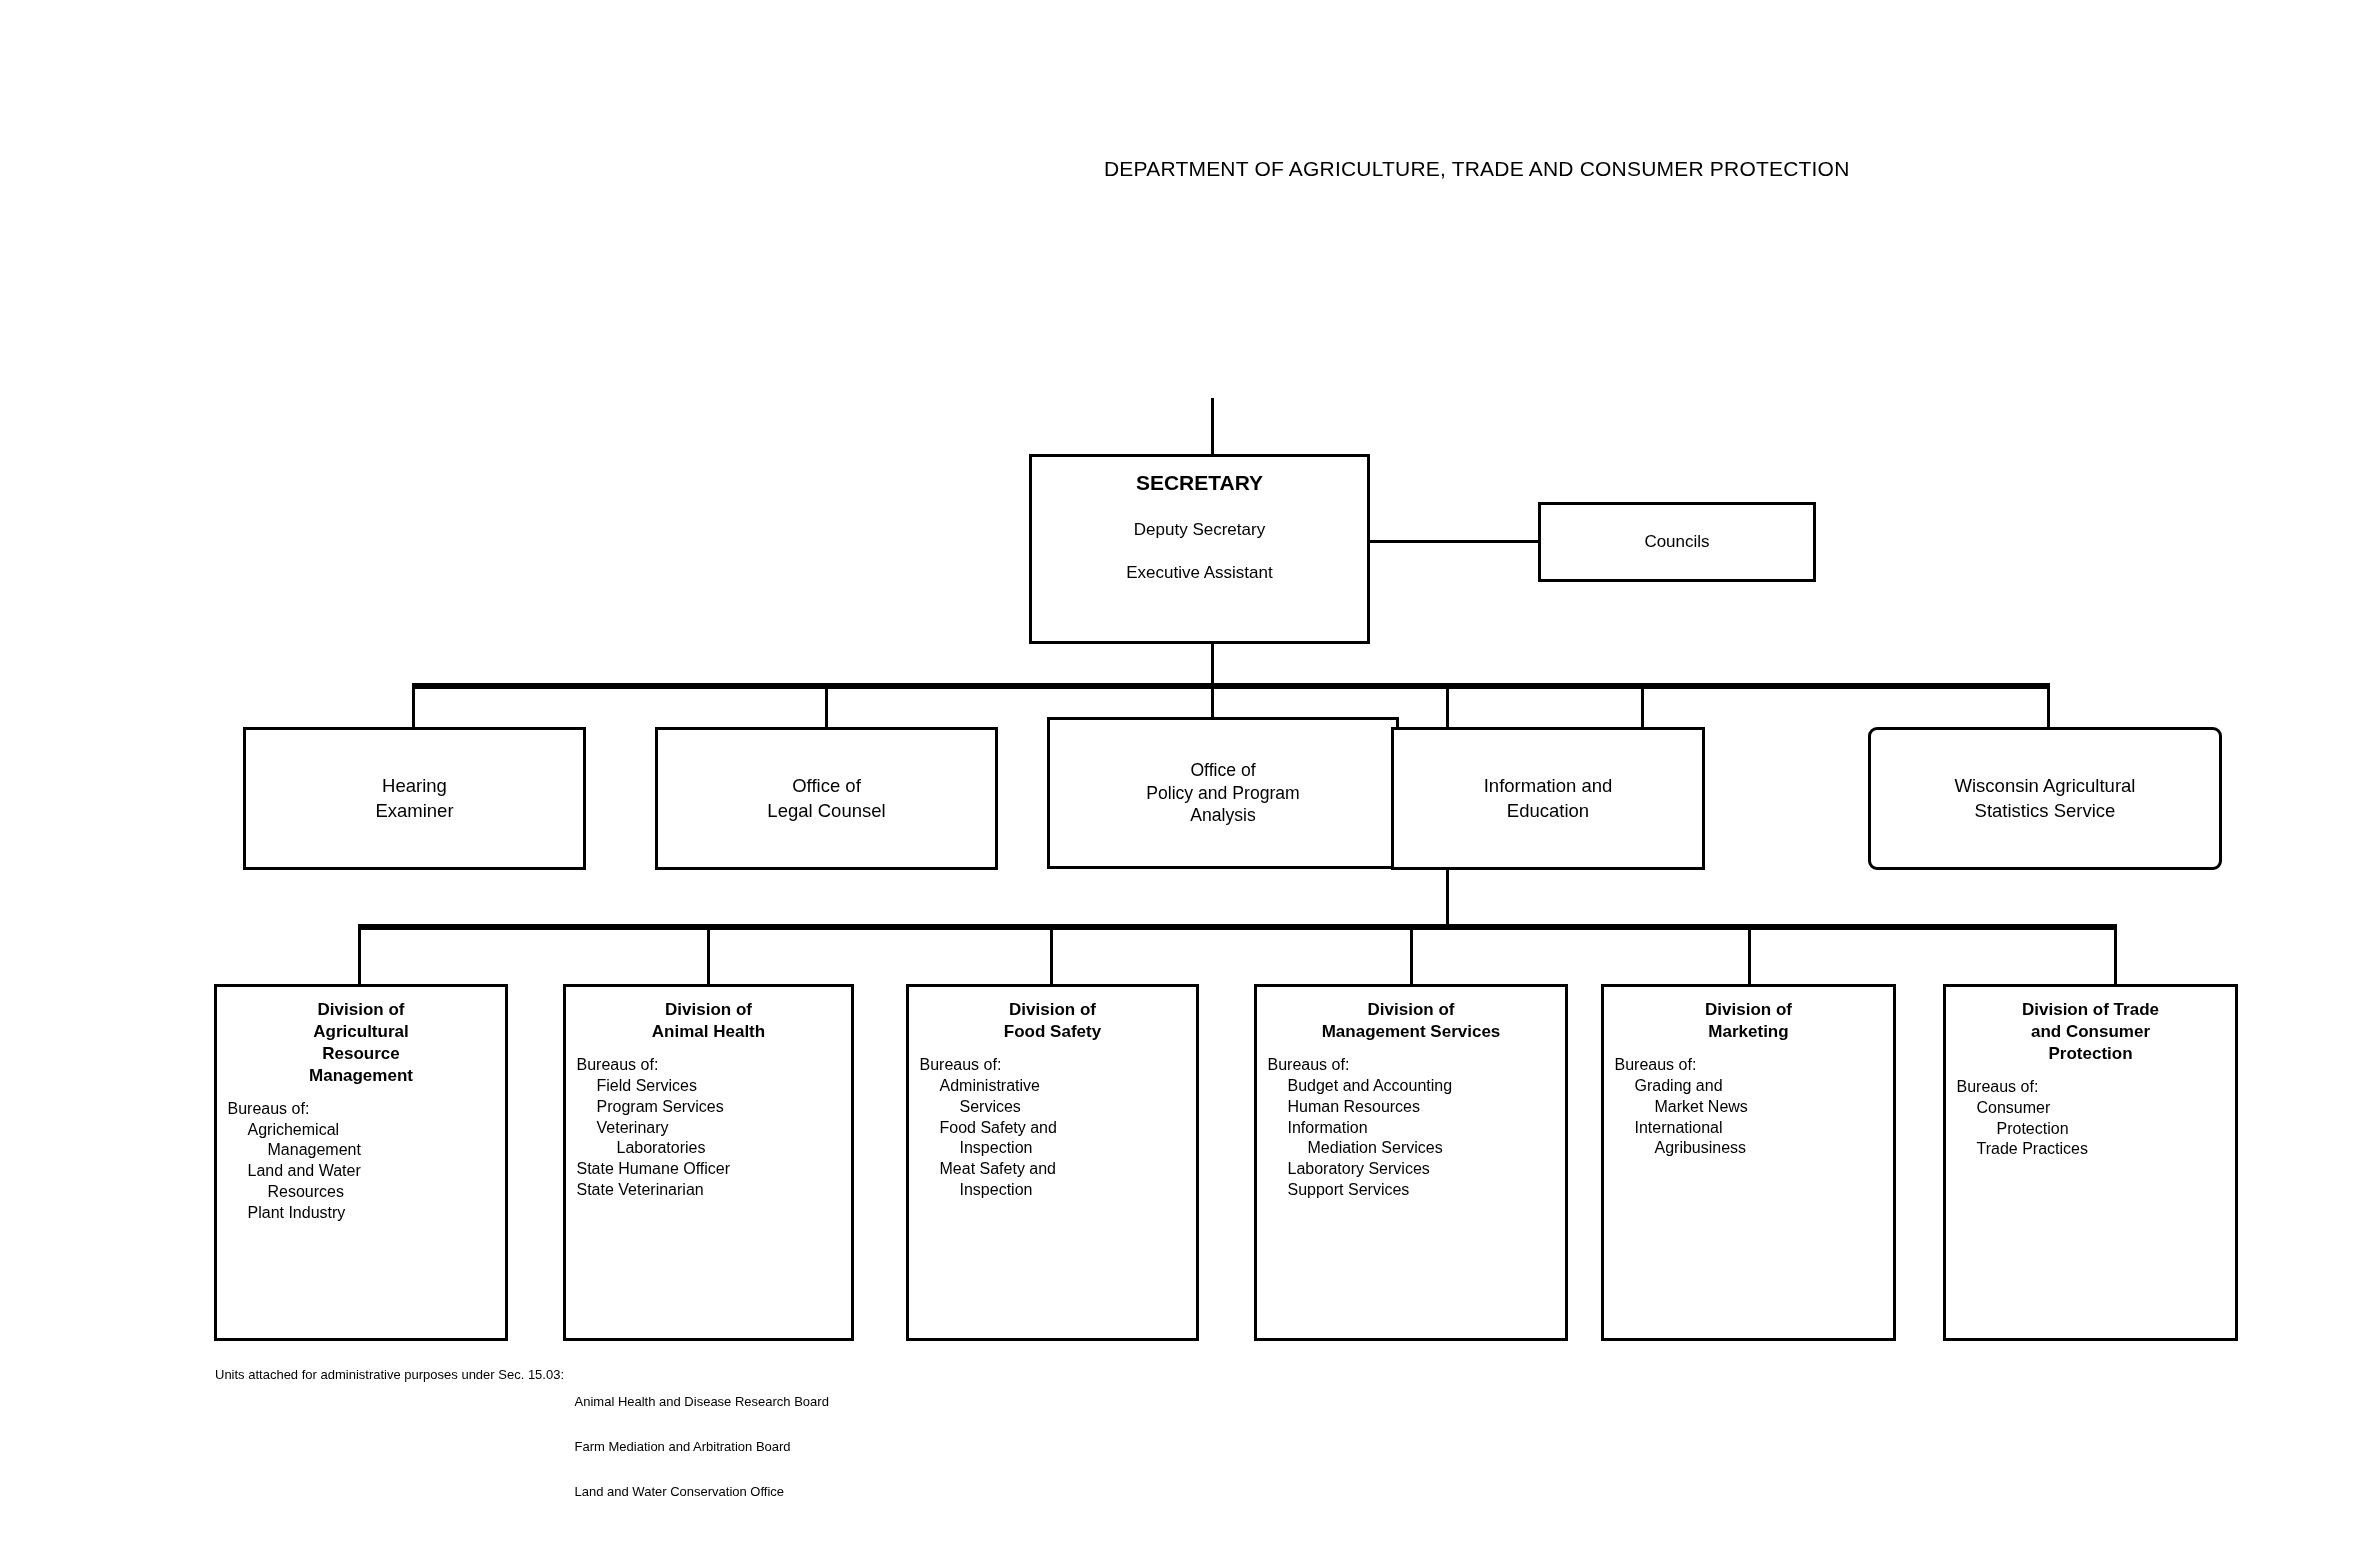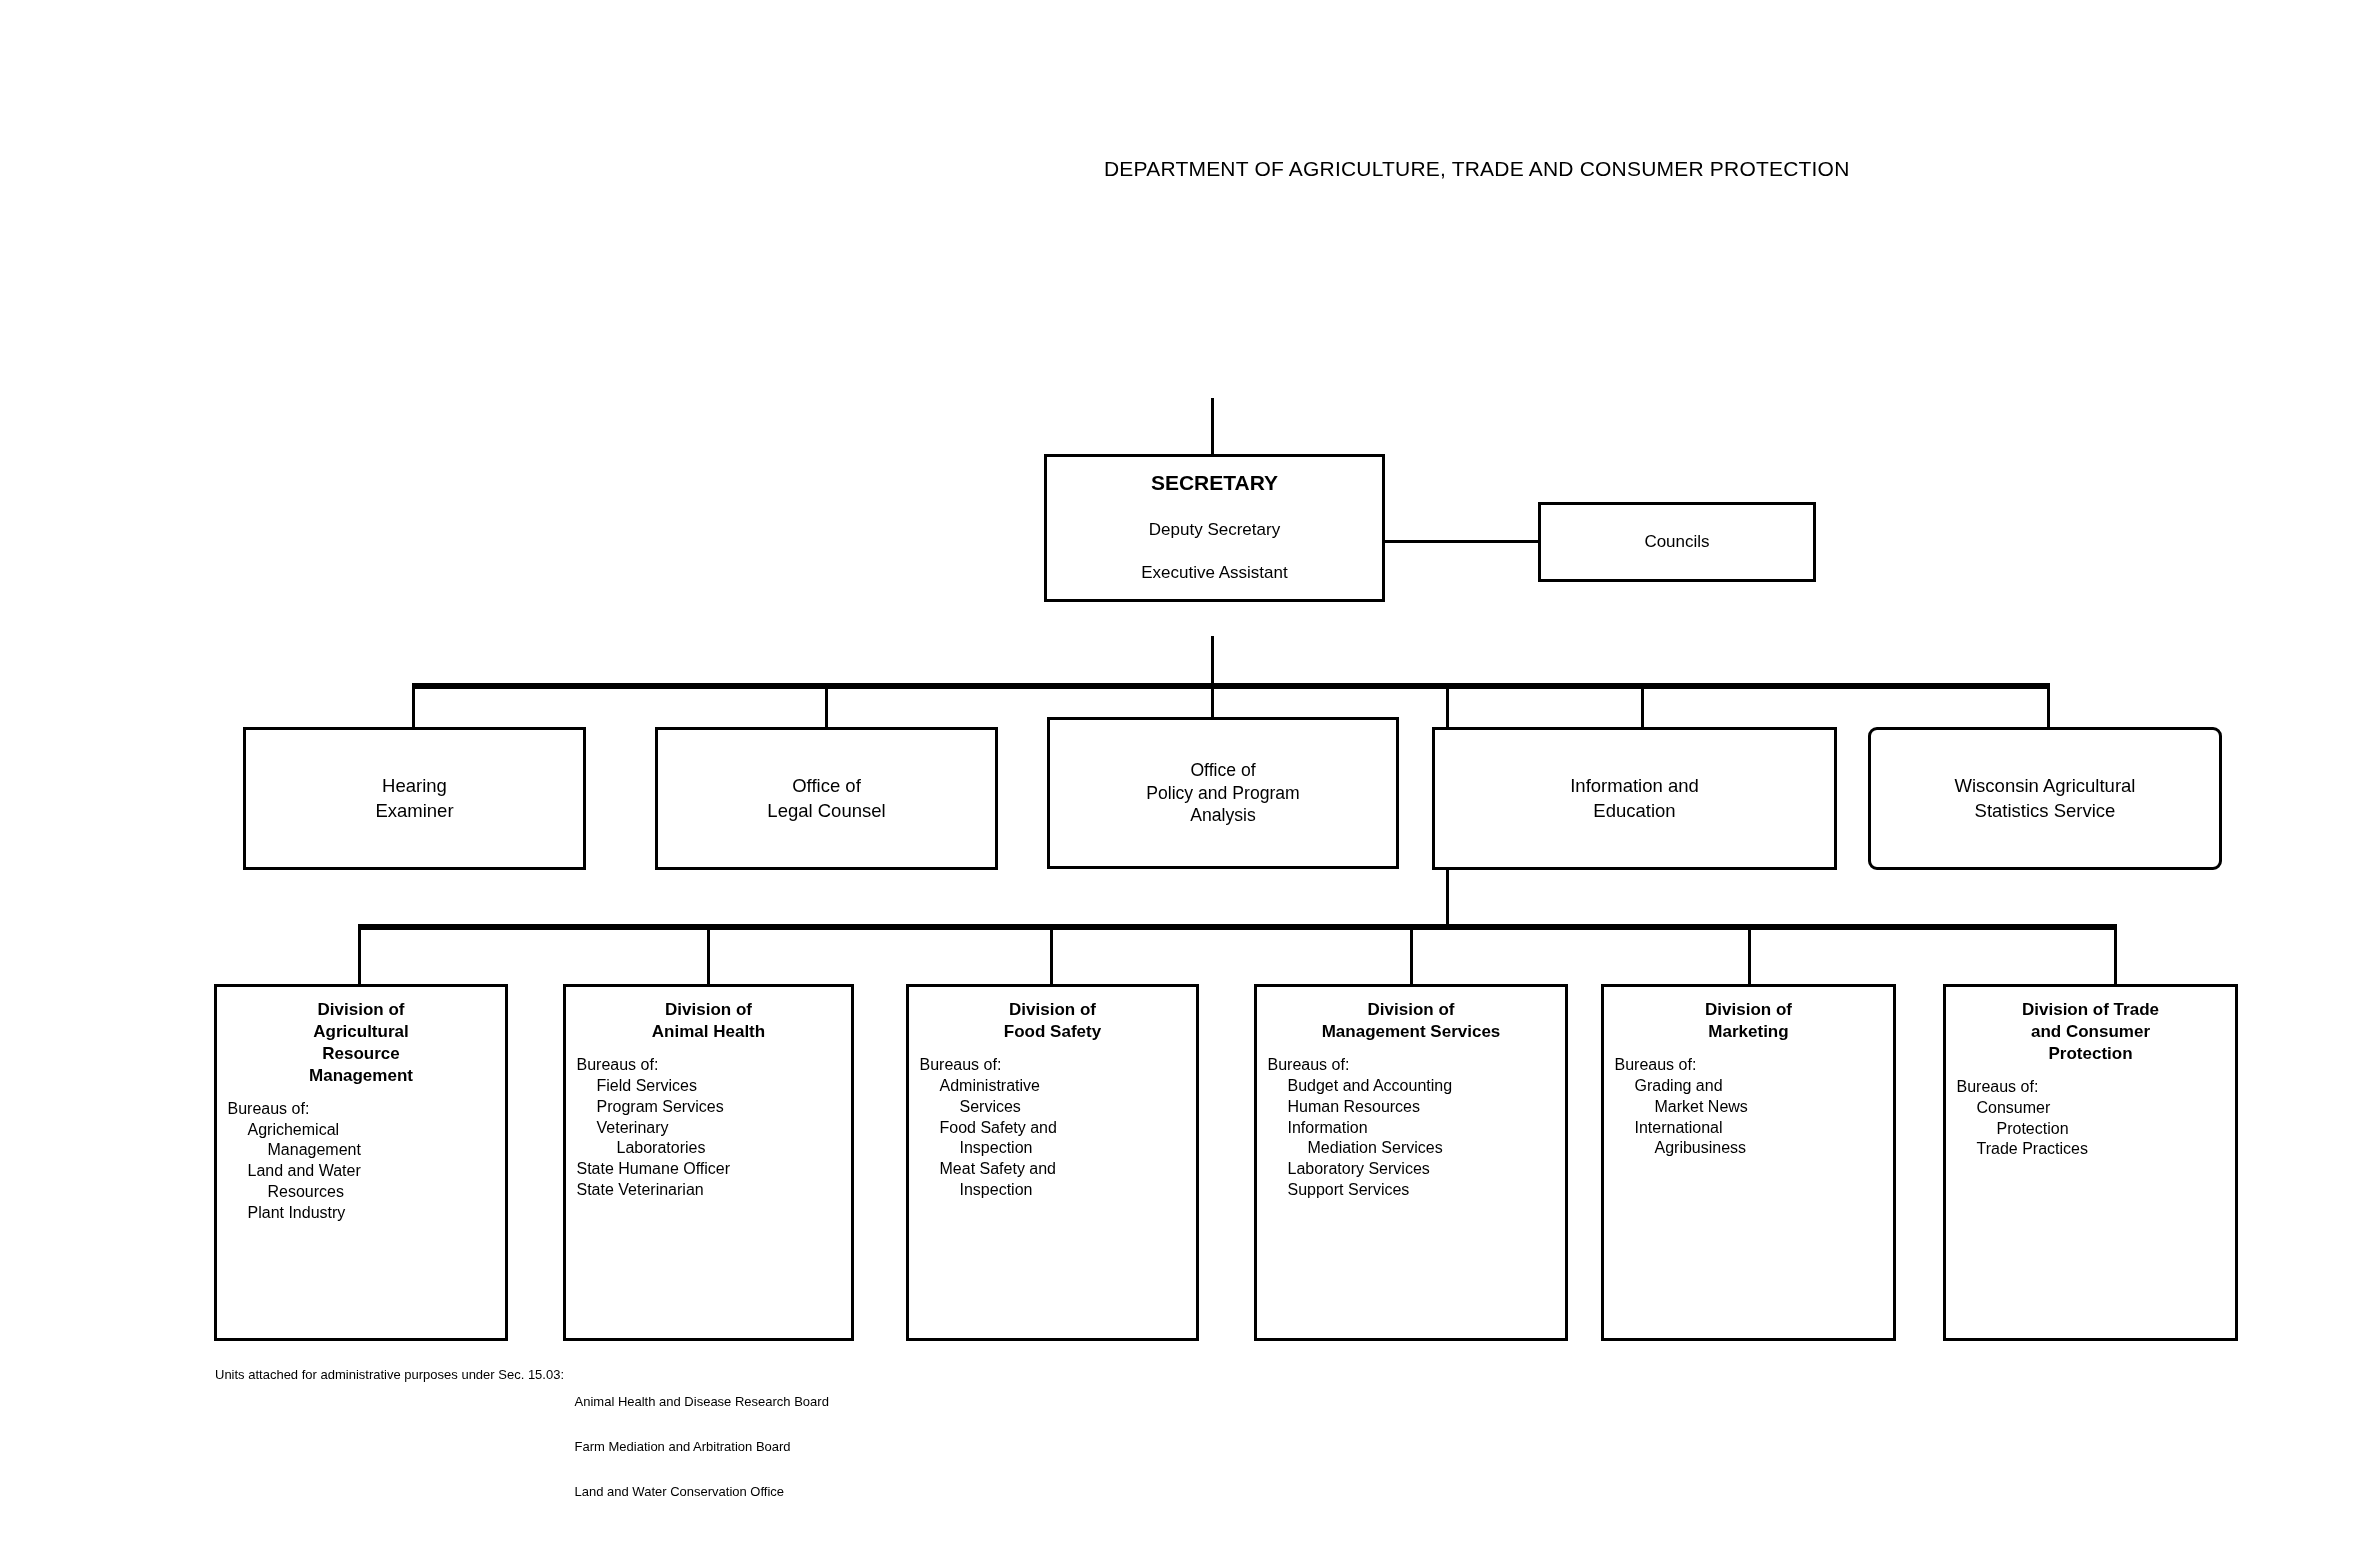--- a/index.html
+++ b/index.html
@@ -38,38 +38,38 @@
   }
   .box .ttl{font-size:19.5px;font-weight:bold;}
   .box .ln{font-size:17.6px;font-weight:normal;}
 
   
   #box-board{left:946px;top:242px;width:514px;height:158px;}
   #box-board .ttl{font-size:22px;font-weight:bold;line-height:1.33;}
 
   
   #box-secretary{
-    left:1029px;top:454px;width:341px;height:148px;
-    justify-content:flex-start;padding-top:12.4px;margin-left:15px;
+    left:1029px;top:454px;width:341px;height:190px;
+    justify-content:flex-start;padding-top:12.4px;
   }
   #box-secretary .ttl{font-size:21px;}
   #box-secretary .sub{font-size:17px;margin-top:22px;}
   #box-secretary .sub2{font-size:17px;margin-top:21px;}
 
   
   #box-councils{left:1538px;top:502px;width:278px;height:80px;}
   #box-councils .ln{font-size:17px;}
 
   
   .row2{top:727px;height:143px;}
   .row2 .ln{font-size:18.5px;line-height:1.32;}
   #box-hearing{left:243px;width:343px;}
   #box-legal{left:655px;width:343px;}
   #box-policy{left:1047px;top:717px;height:152px;width:352px;}
-  #box-infoed{left:1432px;width:405px;}
+  #box-infoed{left:1391px;width:314px;}
   #box-wass{left:1868px;width:354px;border-radius:9px;}
 
   
   .divbox{
     top:984px;height:357px;
     flex-direction:column;
     align-items:stretch;
     justify-content:flex-start;
     text-align:left;
     padding:12.4px 0 0 0;

